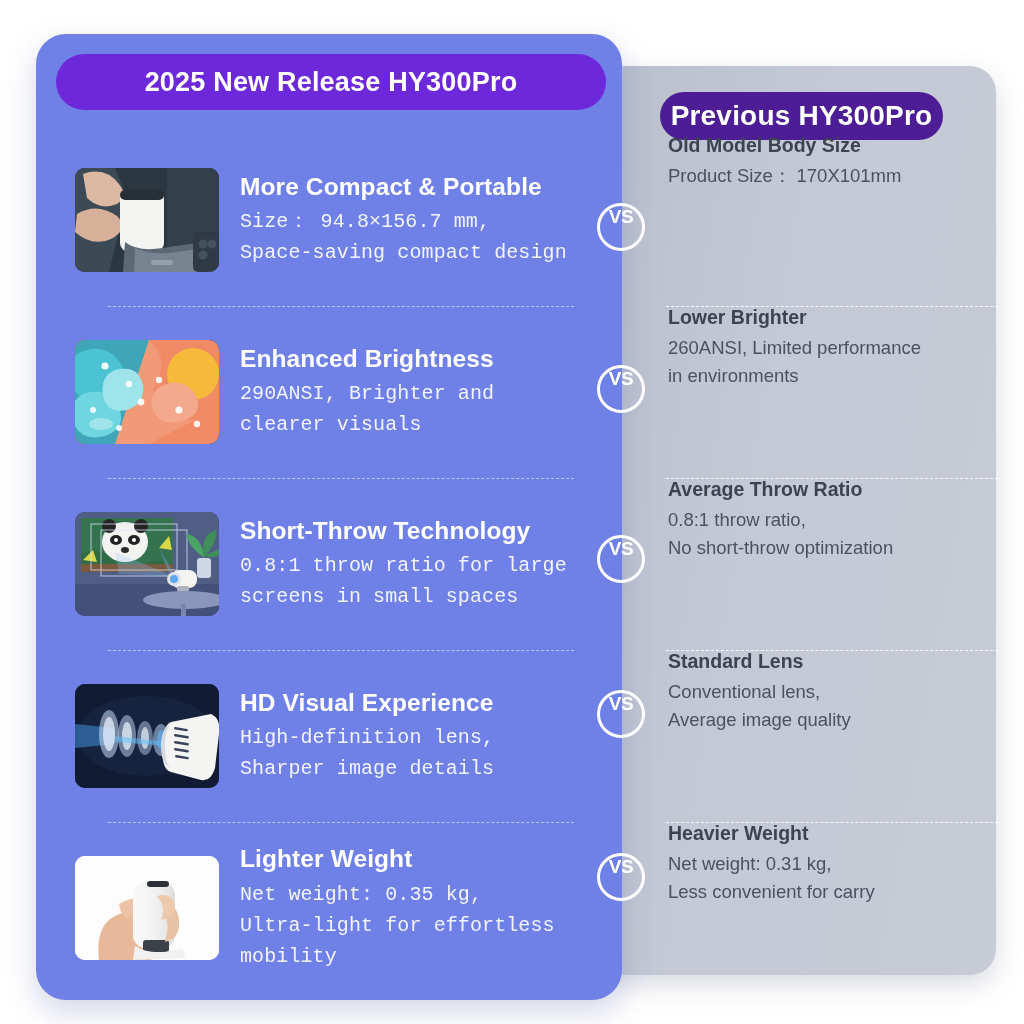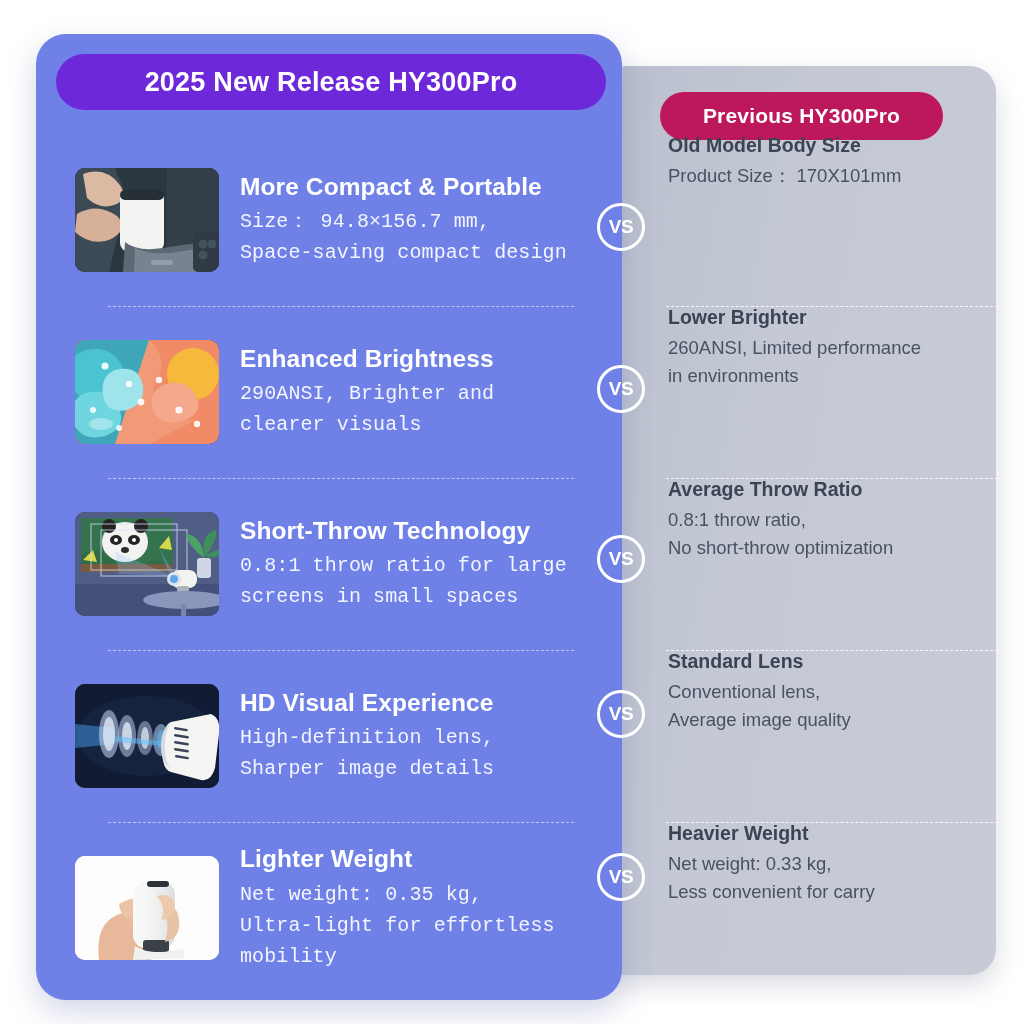--- a/index.html
+++ b/index.html
@@ -19,24 +19,24 @@
     left:600px; top:66px;
     width:396px; height:909px;
     background:linear-gradient(100deg,#b9bfcd 0%,#c4c9d5 42%,#c6cbd6 100%);
     border-radius:26px;
     box-shadow:0 10px 26px rgba(80,90,120,.22);
   }
 
   .pill-old{
     position:absolute; left:660px; top:92px;
     width:283px; height:48px;
-    background:#be185d;
+    background:#4c1d95;
     border-radius:24px;
     display:flex; align-items:center; justify-content:center;
-    color:#ffffff; font-size:21px; font-weight:bold;
+    color:#ffffff; font-size:28px; font-weight:bold;
     letter-spacing:.2px;
   }
 
   
   .panel-new{
     position:absolute;
     left:36px; top:34px;
     width:586px; height:966px;
     background:#6f80e6;
     border-radius:30px;
@@ -104,21 +104,21 @@
   .row-line-old{
     color:#4a5161; font-size:18.5px; line-height:1.5; font-weight:400;
   }
 
   
   .vs{
     position:absolute;
     width:48px; height:48px;
     border-radius:50%;
     border:3.2px solid #ffffff;
-    display:flex; align-items:center; justify-content:center;
+    display:flex; align-items:flex-start; justify-content:center;
     color:#ffffff; font-size:19px; font-weight:bold;
     letter-spacing:-.5px;
     left:597px;
   }
 </style>
 </head>
 <body>
 
 <div class="stage">
 
@@ -143,21 +143,21 @@
       <div class="row-line-old">0.8:1 throw ratio,</div>
       <div class="row-line-old">No short-throw optimization</div>
     </div>
     <div class="row-old">
       <div class="row-title-old">Standard Lens</div>
       <div class="row-line-old">Conventional lens,</div>
       <div class="row-line-old">Average image quality</div>
     </div>
     <div class="row-old">
       <div class="row-title-old">Heavier Weight</div>
-      <div class="row-line-old">Net weight: 0.33 kg,</div>
+      <div class="row-line-old">Net weight: 0.31 kg,</div>
       <div class="row-line-old">Less convenient for carry</div>
     </div>
   </div>
 
   <div class="panel-new"></div>
 
   <div class="pill-new">
     <span>2025 New Release HY300Pro</span>
   </div>
 

